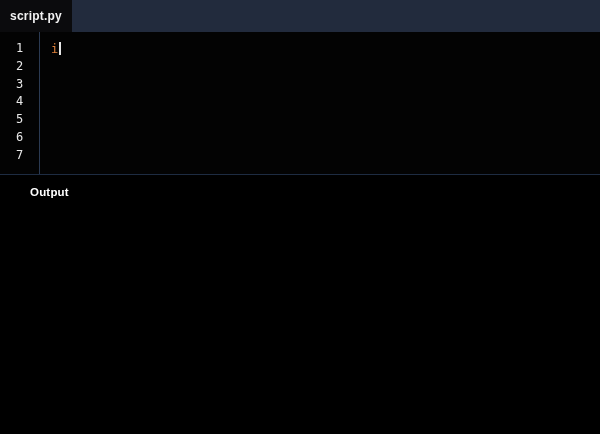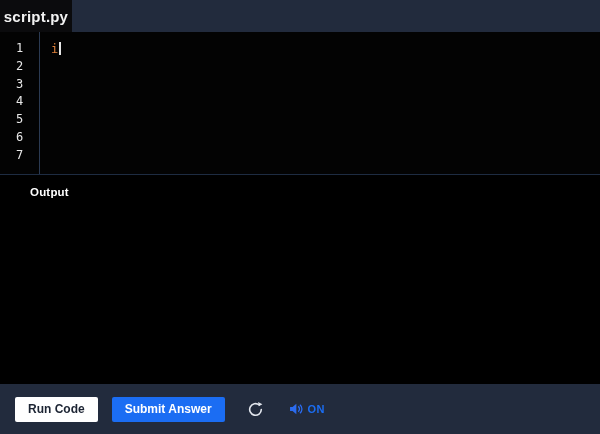--- a/index.html
+++ b/index.html
@@ -16,21 +16,21 @@
     height: 32px; flex: 0 0 32px;
     background: var(--navy, #222B3D);
     display: flex; align-items: stretch;
   }
   .tab {
     width: 72px; background: var(--tab_bg, #0B0B0D);
     display: flex; align-items: center; justify-content: center;
     cursor: pointer;
   }
   .tab span {
-    color: #F2F2F2; font-size: 15px; font-weight: 600; letter-spacing: .2px;
+    color: #F2F2F2; font-size: 12px; font-weight: 600; letter-spacing: .2px;
   }
 
   
   .editor {
     height: 142px; flex: 0 0 142px;
     background: var(--editor_bg, #030303);
     border-bottom: 1px solid var(--divider2, #1E2C42);
     display: flex;
     font-family: "DejaVu Sans Mono", monospace;
     font-size: 12px; line-height: 17.8px;
@@ -110,34 +110,14 @@
       </div>
     <div class="code">
       <div><span class="tok-orange">i</span><span class="caret"></span></div>
     </div>
   </div>
 
   <div class="outputpane">
     <div class="output-label">Output</div>
   </div>
 
-  <div class="toolbar">
-    <button class="btn btn-run">Run Code</button>
-    <button class="btn btn-submit">Submit Answer</button>
-
-    <div class="icon-btn">
-      <svg viewBox="0 0 17 17" width="17" height="17">
-        <path d="M14.3 8.5 a5.8 5.8 0 1 1 -2.1 -4.5" fill="none" stroke="#E2E6ED" stroke-width="1.6" stroke-linecap="round"></path>
-        <path d="M11.1 1.1 L11.8 5.2 L15.4 3.3 Z" fill="#E2E6ED"></path>
-      </svg>
-    </div>
-
-    <div class="sound">
-      <svg viewBox="0 0 16 16" width="14" height="14">
-        <path d="M1.2 5.6 h2.9 L8.4 2.1 v11.8 L4.1 10.4 H1.2 Z" fill="#2B6BEF"></path>
-        <path d="M10.4 5.0 a3.6 3.6 0 0 1 0 6.0" fill="none" stroke="#2B6BEF" stroke-width="1.5"></path>
-        <path d="M12.5 3.2 a6.2 6.2 0 0 1 0 9.6" fill="none" stroke="#2B6BEF" stroke-width="1.5"></path>
-      </svg>
-      <span>ON</span>
-    </div>
-  </div>
 
 </div>
 
 </body></html>

